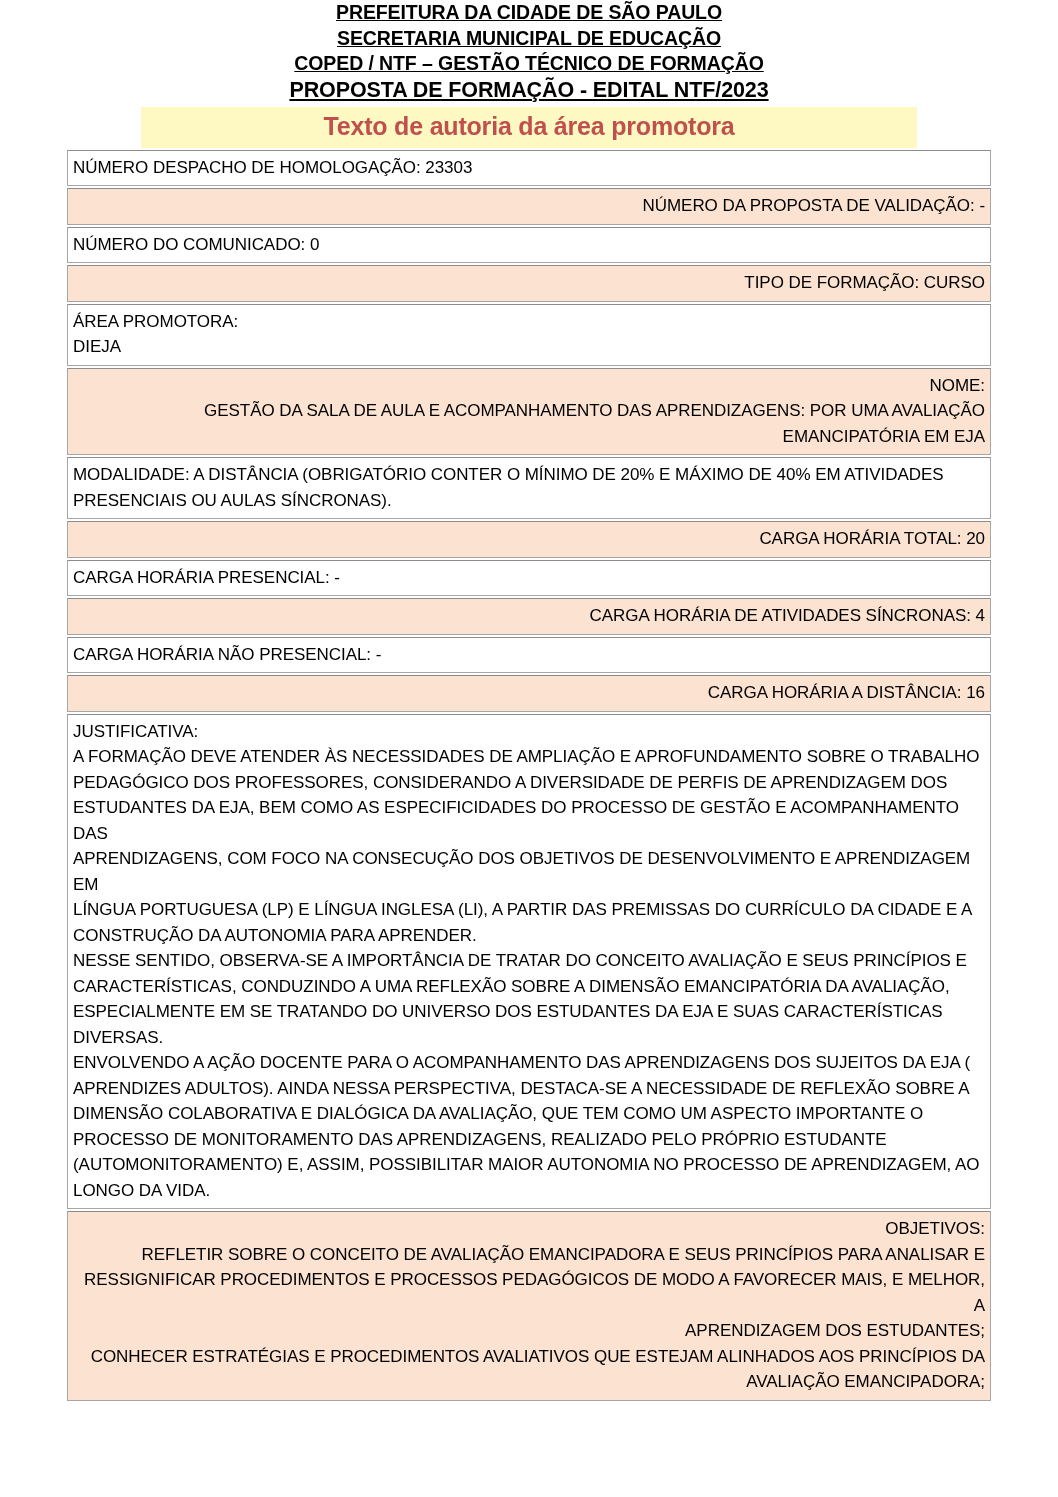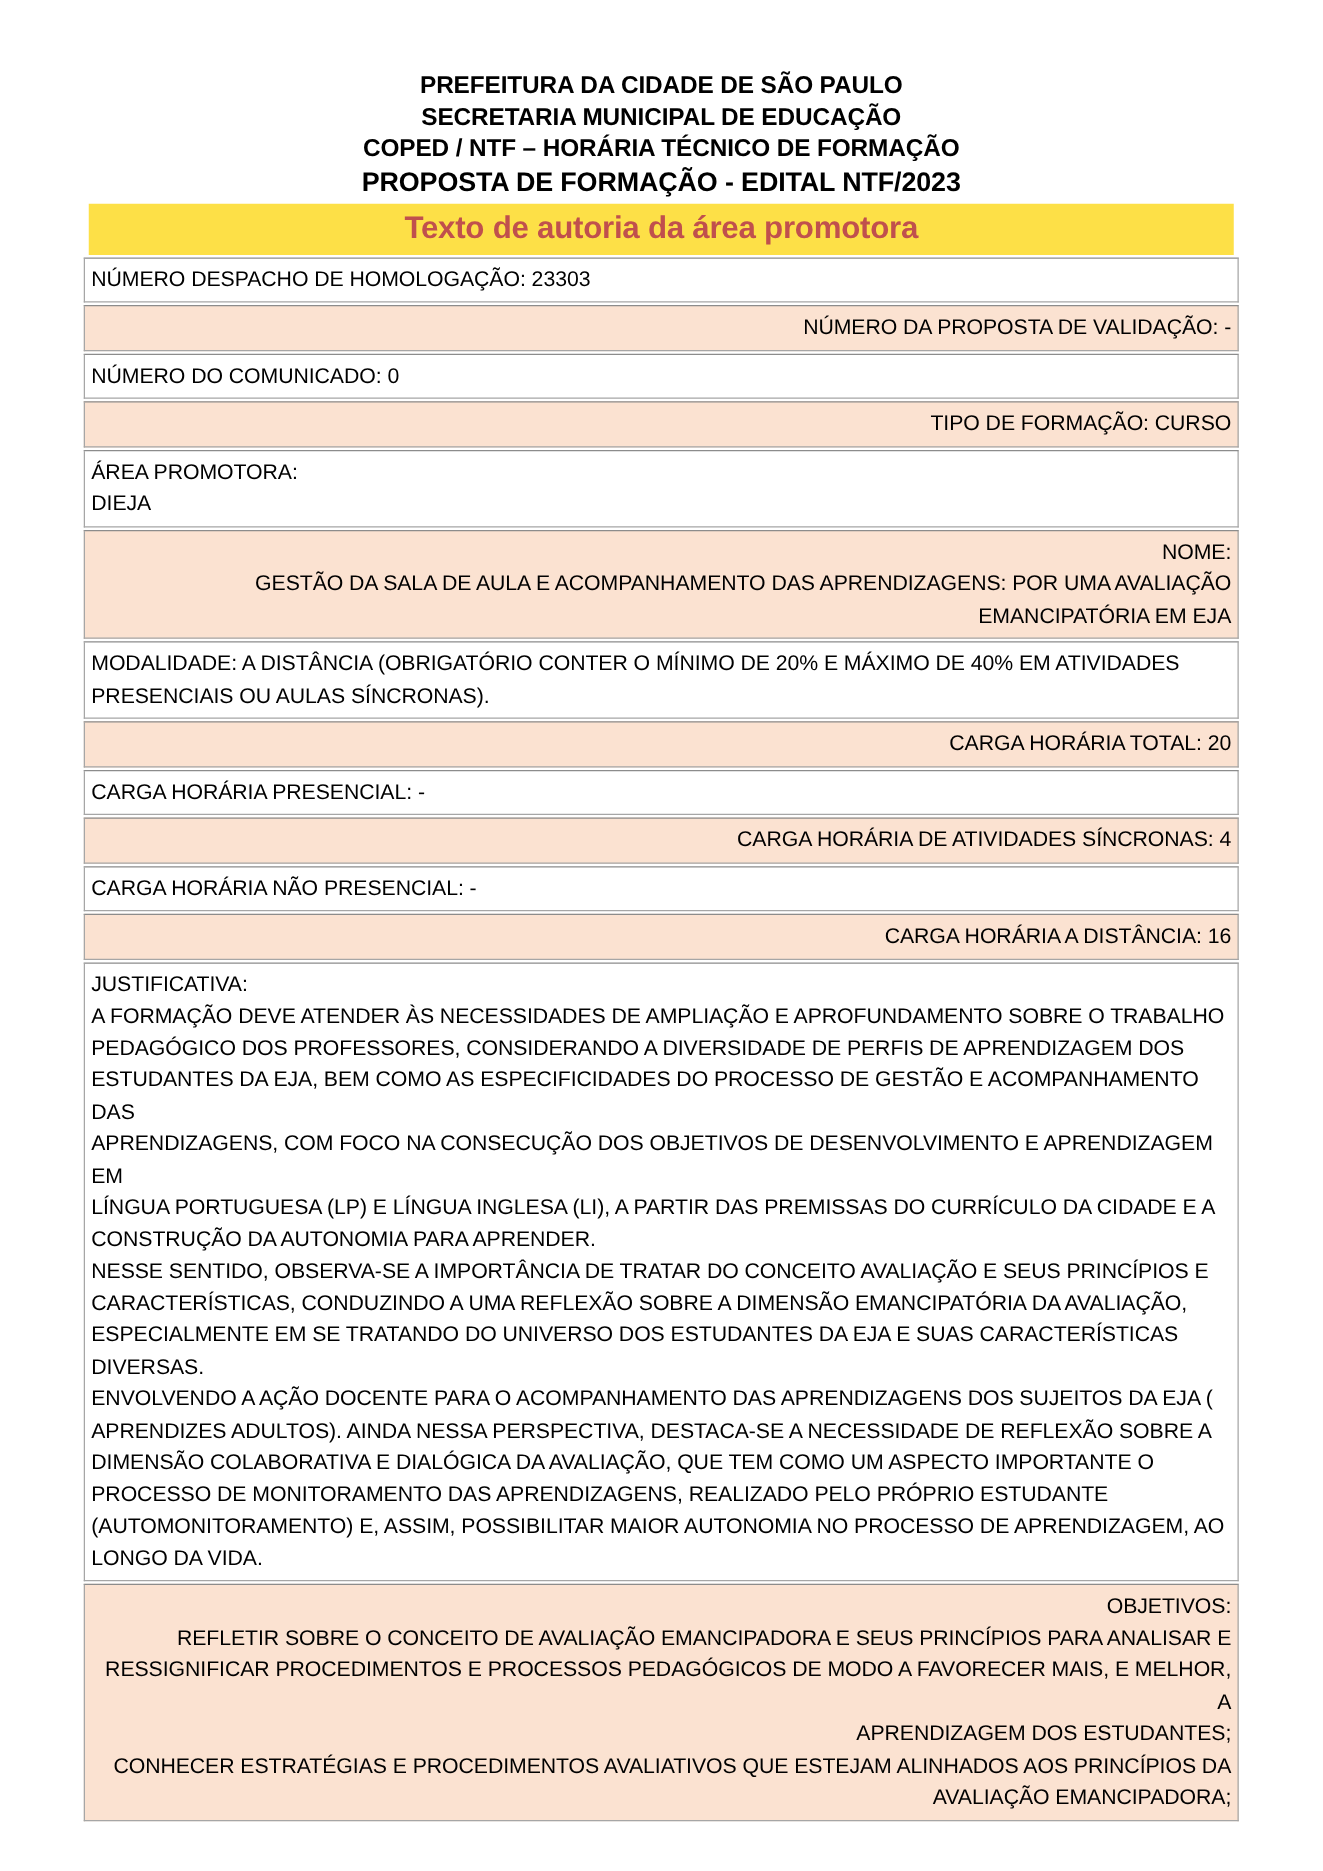--- a/index.html
+++ b/index.html
@@ -18,40 +18,40 @@
 
   .page {
     position: relative;
     width: 1058px;
     height: 1497px;
     box-sizing: border-box;
   }
 
   
   .doc-header {
-    padding-top: 56px;
     text-align: center;
+    text-decoration: underline;
   }
   .doc-header .hline {
     font-weight: bold;
     font-size: 19.5px;
     line-height: 25.5px;
     letter-spacing: -0.1px;
     white-space: nowrap;
   }
   .doc-header .hline.big {
     font-size: 21.5px;
     line-height: 27px;
   }
 
   
   .banner {
     margin: 3px auto 0 auto;
-    width: 916px;
-    background: #fde047;
+    width: 776px;
+    background: #fef9c3;
     text-align: center;
     padding: 5px 0 7px 0;
     box-sizing: border-box;
   }
   .banner-text {
     color: #c0504d;
     font-weight: bold;
     font-size: 25px;
     line-height: 29px;
     letter-spacing: -0.2px;
@@ -86,21 +86,21 @@
   .row .ln { display: block; }
 </style>
 </head>
 <body>
 
 <div class="page">
 
   <div class="doc-header">
     <div class="hline">PREFEITURA DA CIDADE DE SÃO PAULO</div>
     <div class="hline">SECRETARIA MUNICIPAL DE EDUCAÇÃO</div>
-    <div class="hline">COPED / NTF – HORÁRIA TÉCNICO DE FORMAÇÃO</div>
+    <div class="hline">COPED / NTF – GESTÃO TÉCNICO DE FORMAÇÃO</div>
     <div class="hline big">PROPOSTA DE FORMAÇÃO - EDITAL NTF/2023</div>
   </div>
 
   <div class="banner">
     <div class="banner-text">Texto de autoria da área promotora</div>
   </div>
 
   <div class="table">
 
     <div class="row">

